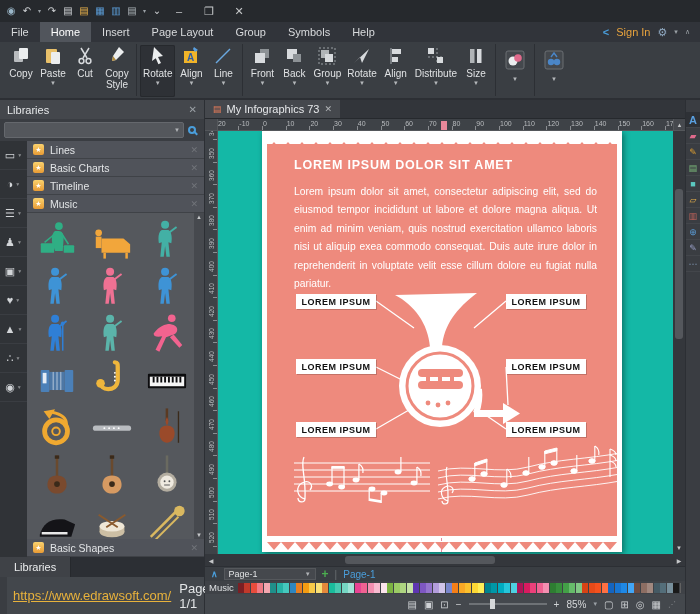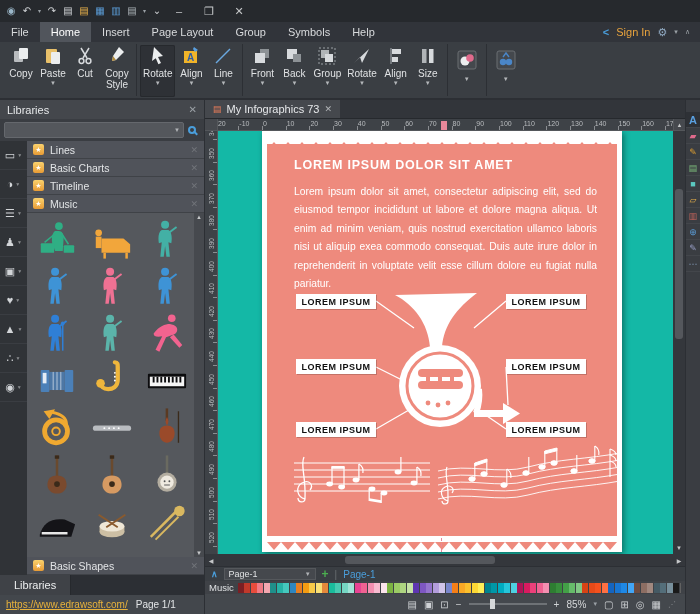--- a/index.html
+++ b/index.html
@@ -57,21 +57,21 @@
   .lib-row { height:17px; margin-bottom:1px; background:#50535a; display:flex; align-items:center; padding:0 6px; gap:6px; font-size:10.5px; color:#e2e4e6; flex:none; }
   .libicon { width:11px; height:11px; border-radius:2px; background:linear-gradient(180deg,#fad26e,#e89b35); color:#fff; font-size:7px; line-height:11px; text-align:center; flex:none; }
   .librow-close { margin-left:auto; color:#71747a; font-size:9px; }
   .shape-area { flex:1; background:#55585d; display:flex; min-height:0; }
   .shape-grid { flex:1; display:grid; grid-template-columns:repeat(3,1fr); grid-auto-rows:47px; padding:3px 0 0 3px; overflow:hidden; }
   .shape-cell { display:flex; align-items:center; justify-content:center; }
   .shape-scroll { width:10px; background:#46494e; display:flex; flex-direction:column; align-items:center; justify-content:space-between; padding:1px 0; color:#c5c7c9; font-size:6px; }
   .lp-tabs { height:20px; background:#2c2f34; display:flex; align-items:stretch; }
   .lp-tab { padding:0 14px; font-size:11px; line-height:20px; color:#c8cacd; border-right:1px solid #26292d; }
   .lp-tab.active { background:#3f4247; color:#eceeef; }
-  .lp-status { height:19px; background:#43474c; display:flex; align-items:center; padding:0 6px; gap:8px; font-size:10px; }
+  .lp-status { height:37px; background:#43474c; display:flex; align-items:center; padding:0 6px; gap:8px; font-size:13px;margin-left:7px; }
   .weblink { color:#e8b23c; text-decoration:underline; }
   .pageinfo { color:#e3e5e7; }
 
   
   .canvascol { flex:1; display:flex; flex-direction:column; min-width:0; background:#3f4348; }
   .doctabs { height:19px; background:#32353a; display:flex; align-items:stretch; border-bottom:1px solid #26292d; }
   .doctab { display:flex; align-items:center; gap:5px; padding:0 8px; background:#45484d; font-size:11px; color:#e6e8ea; }
   .doctab-icon { color:#e87c5a; font-size:9px; }
   .doctab-close { color:#b0b3b6; font-size:9px; }
   .hruler { height:12px; background:#3e4247; border-bottom:1px solid #54575b; display:flex; position:relative; }
@@ -293,20 +293,31 @@
         </div>
         <div class="rbtn">
           <span class="ricon">
             <svg width="22" height="22" viewBox="0 0 22 22">
               <line x1="6" y1="3" x2="6" y2="19" stroke="#9aa0a5" stroke-width="1.2"></line>
               <rect x="7" y="4" width="9" height="5" fill="#d7dadd"></rect>
               <rect x="7" y="12" width="6" height="5" fill="#d7dadd"></rect>
             </svg>
           </span>
           <span class="rlabel">Align</span>
+          <span class="rcaret">▼</span>
+        </div>
+        <div class="rbtn">
+          <span class="ricon">
+            <svg width="22" height="22" viewBox="0 0 22 22">
+              <path d="M3,12 h16 M12,3 v16" stroke="#9aa0a5" stroke-dasharray="2,2"></path>
+              <rect x="3" y="3" width="6" height="6" fill="#d7dadd"></rect>
+              <rect x="12" y="12" width="6" height="6" fill="#d7dadd"></rect>
+            </svg>
+          </span>
+          <span class="rlabel">Distribute</span>
           <span class="rcaret">▼</span>
         </div>
         <div class="rbtn">
           <span class="ricon">
             <svg width="22" height="22" viewBox="0 0 22 22">
               <rect x="5" y="4" width="4.5" height="14" fill="#b0b4b7"></rect>
               <rect x="12" y="4" width="4.5" height="14" fill="#d7dadd"></rect>
             </svg>
           </span>
           <span class="rlabel">Size</span>

